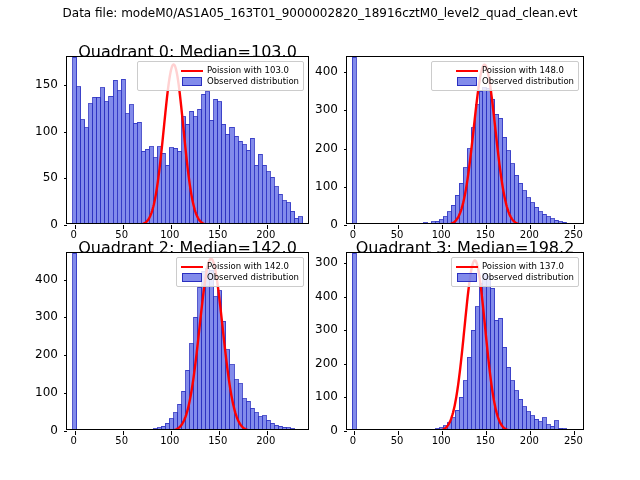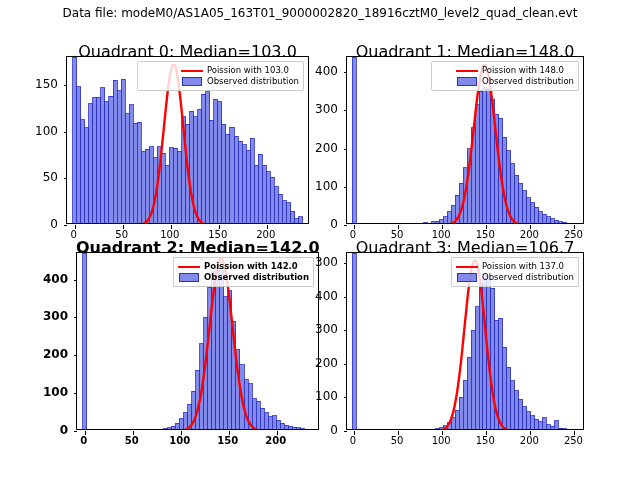--- a/index.html
+++ b/index.html
@@ -235,21 +235,20 @@
       <div class="ytick-label" style="left: 0px; width: 48px; top: 135.333px;">50</div>
       <div class="ytick-label" style="left: 0px; width: 48px; top: 88.6667px;">100</div>
       <div class="ytick-label" style="left: 0px; width: 48px; top: 42px;">150</div>
       <div class="xtick-label" style="left: 63.6838px; top: 187px;">0</div>
       <div class="xtick-label" style="left: 111.708px; top: 187px;">50</div>
       <div class="xtick-label" style="left: 159.731px; top: 187px;">100</div>
       <div class="xtick-label" style="left: 207.755px; top: 187px;">150</div>
       <div class="xtick-label" style="left: 255.779px; top: 187px;">200</div>
     </div>
   <div class="panel" id="panel-1" style="left: 290px; top: 42px; width: 294px; height: 206px;">
-      <div class="panel-title" style="left: 56px; width: 238px;">Quadrant 1: Median=148.0</div>
       <div class="plotbox" style="left: 56px; top: 14px; width: 238px; height: 168px;">
         <div class="canvas-holder">
           <svg width="238" height="168" shape-rendering="crispEdges">
             <g>
               <rect x="5.068518518518518" y="0" width="3.966666666666667" height="168" fill="#636ee6" fill-opacity="0.80" stroke="#2a2fc0" stroke-width="0.8"></rect>
               <rect x="9.035185185185185" y="167.23636363636365" width="3.9666666666666686" height="0.7636363636363512" fill="#636ee6" fill-opacity="0.80" stroke="#2a2fc0" stroke-width="0.8"></rect>
               <rect x="13.001851851851853" y="167.61818181818182" width="3.966666666666665" height="0.6" fill="#636ee6" fill-opacity="0.80" stroke="#2a2fc0" stroke-width="0.8"></rect>
               <rect x="16.96851851851852" y="167.61818181818182" width="3.9666666666666686" height="0.6" fill="#636ee6" fill-opacity="0.80" stroke="#2a2fc0" stroke-width="0.8"></rect>
               <rect x="20.935185185185187" y="167.61818181818182" width="3.966666666666665" height="0.6" fill="#636ee6" fill-opacity="0.80" stroke="#2a2fc0" stroke-width="0.8"></rect>
               <rect x="24.901851851851852" y="167.61818181818182" width="3.966666666666665" height="0.6" fill="#636ee6" fill-opacity="0.80" stroke="#2a2fc0" stroke-width="0.8"></rect>
@@ -339,21 +338,21 @@
       <div class="ytick-label" style="left: 0px; width: 48px; top: 105.636px;">200</div>
       <div class="ytick-label" style="left: 0px; width: 48px; top: 67.4545px;">300</div>
       <div class="ytick-label" style="left: 0px; width: 48px; top: 29.2727px;">400</div>
       <div class="xtick-label" style="left: 63.0519px; top: 187px;">0</div>
       <div class="xtick-label" style="left: 107.126px; top: 187px;">50</div>
       <div class="xtick-label" style="left: 151.2px; top: 187px;">100</div>
       <div class="xtick-label" style="left: 195.274px; top: 187px;">150</div>
       <div class="xtick-label" style="left: 239.348px; top: 187px;">200</div>
       <div class="xtick-label" style="left: 283.422px; top: 187px;">250</div>
     </div>
-  <div class="panel" id="panel-2" style="left: 20px; top: 238px; width: 299px; height: 216px; font-weight: bold;">
+  <div class="panel" id="panel-2" style="left: 10px; top: 238px; width: 299px; height: 216px;">
       <div class="panel-title" style="left: 56px; width: 243px;">Quadrant 2: Median=142.0</div>
       <div class="plotbox" style="left: 56px; top: 14px; width: 243px; height: 178px;">
         <div class="canvas-holder">
           <svg width="243" height="178" shape-rendering="crispEdges">
             <g>
               <rect x="5.666798418972332" y="0" width="4.033992094861659" height="178" fill="#636ee6" fill-opacity="0.80" stroke="#2a2fc0" stroke-width="0.8"></rect>
               <rect x="9.700790513833992" y="177.24255319148935" width="4.033992094861659" height="0.7574468085106503" fill="#636ee6" fill-opacity="0.80" stroke="#2a2fc0" stroke-width="0.8"></rect>
               <rect x="13.734782608695651" y="177.6212765957447" width="4.033992094861661" height="0.6" fill="#636ee6" fill-opacity="0.80" stroke="#2a2fc0" stroke-width="0.8"></rect>
               <rect x="17.768774703557312" y="177.6212765957447" width="4.033992094861659" height="0.6" fill="#636ee6" fill-opacity="0.80" stroke="#2a2fc0" stroke-width="0.8"></rect>
               <rect x="21.802766798418975" y="177.6212765957447" width="4.033992094861659" height="0.6" fill="#636ee6" fill-opacity="0.80" stroke="#2a2fc0" stroke-width="0.8"></rect>
@@ -441,21 +440,21 @@
       <div class="ytick-label" style="left: 0px; width: 48px; top: 116.255px;">200</div>
       <div class="ytick-label" style="left: 0px; width: 48px; top: 78.383px;">300</div>
       <div class="ytick-label" style="left: 0px; width: 48px; top: 40.5106px;">400</div>
       <div class="xtick-label" style="left: 63.6838px; top: 197px;">0</div>
       <div class="xtick-label" style="left: 111.708px; top: 197px;">50</div>
       <div class="xtick-label" style="left: 159.731px; top: 197px;">100</div>
       <div class="xtick-label" style="left: 207.755px; top: 197px;">150</div>
       <div class="xtick-label" style="left: 255.779px; top: 197px;">200</div>
     </div>
   <div class="panel" id="panel-3" style="left: 290px; top: 238px; width: 294px; height: 216px;">
-      <div class="panel-title" style="left: 56px; width: 238px;">Quadrant 3: Median=106.7</div>
+      <div class="panel-title" style="left: 56px; width: 238px;">Quadrant 3: Median=198.2</div>
       <div class="plotbox" style="left: 56px; top: 14px; width: 238px; height: 178px;">
         <div class="canvas-holder">
           <svg width="238" height="178" shape-rendering="crispEdges">
             <g>
               <rect x="5.068518518518518" y="0" width="3.966666666666667" height="178" fill="#636ee6" fill-opacity="0.80" stroke="#2a2fc0" stroke-width="0.8"></rect>
               <rect x="9.035185185185185" y="177.32830188679245" width="3.9666666666666686" height="0.6716981132075546" fill="#636ee6" fill-opacity="0.80" stroke="#2a2fc0" stroke-width="0.8"></rect>
               <rect x="13.001851851851853" y="177.66415094339624" width="3.966666666666665" height="0.6" fill="#636ee6" fill-opacity="0.80" stroke="#2a2fc0" stroke-width="0.8"></rect>
               <rect x="16.96851851851852" y="177.66415094339624" width="3.9666666666666686" height="0.6" fill="#636ee6" fill-opacity="0.80" stroke="#2a2fc0" stroke-width="0.8"></rect>
               <rect x="20.935185185185187" y="177.66415094339624" width="3.966666666666665" height="0.6" fill="#636ee6" fill-opacity="0.80" stroke="#2a2fc0" stroke-width="0.8"></rect>
               <rect x="24.901851851851852" y="177.66415094339624" width="3.966666666666665" height="0.6" fill="#636ee6" fill-opacity="0.80" stroke="#2a2fc0" stroke-width="0.8"></rect>

